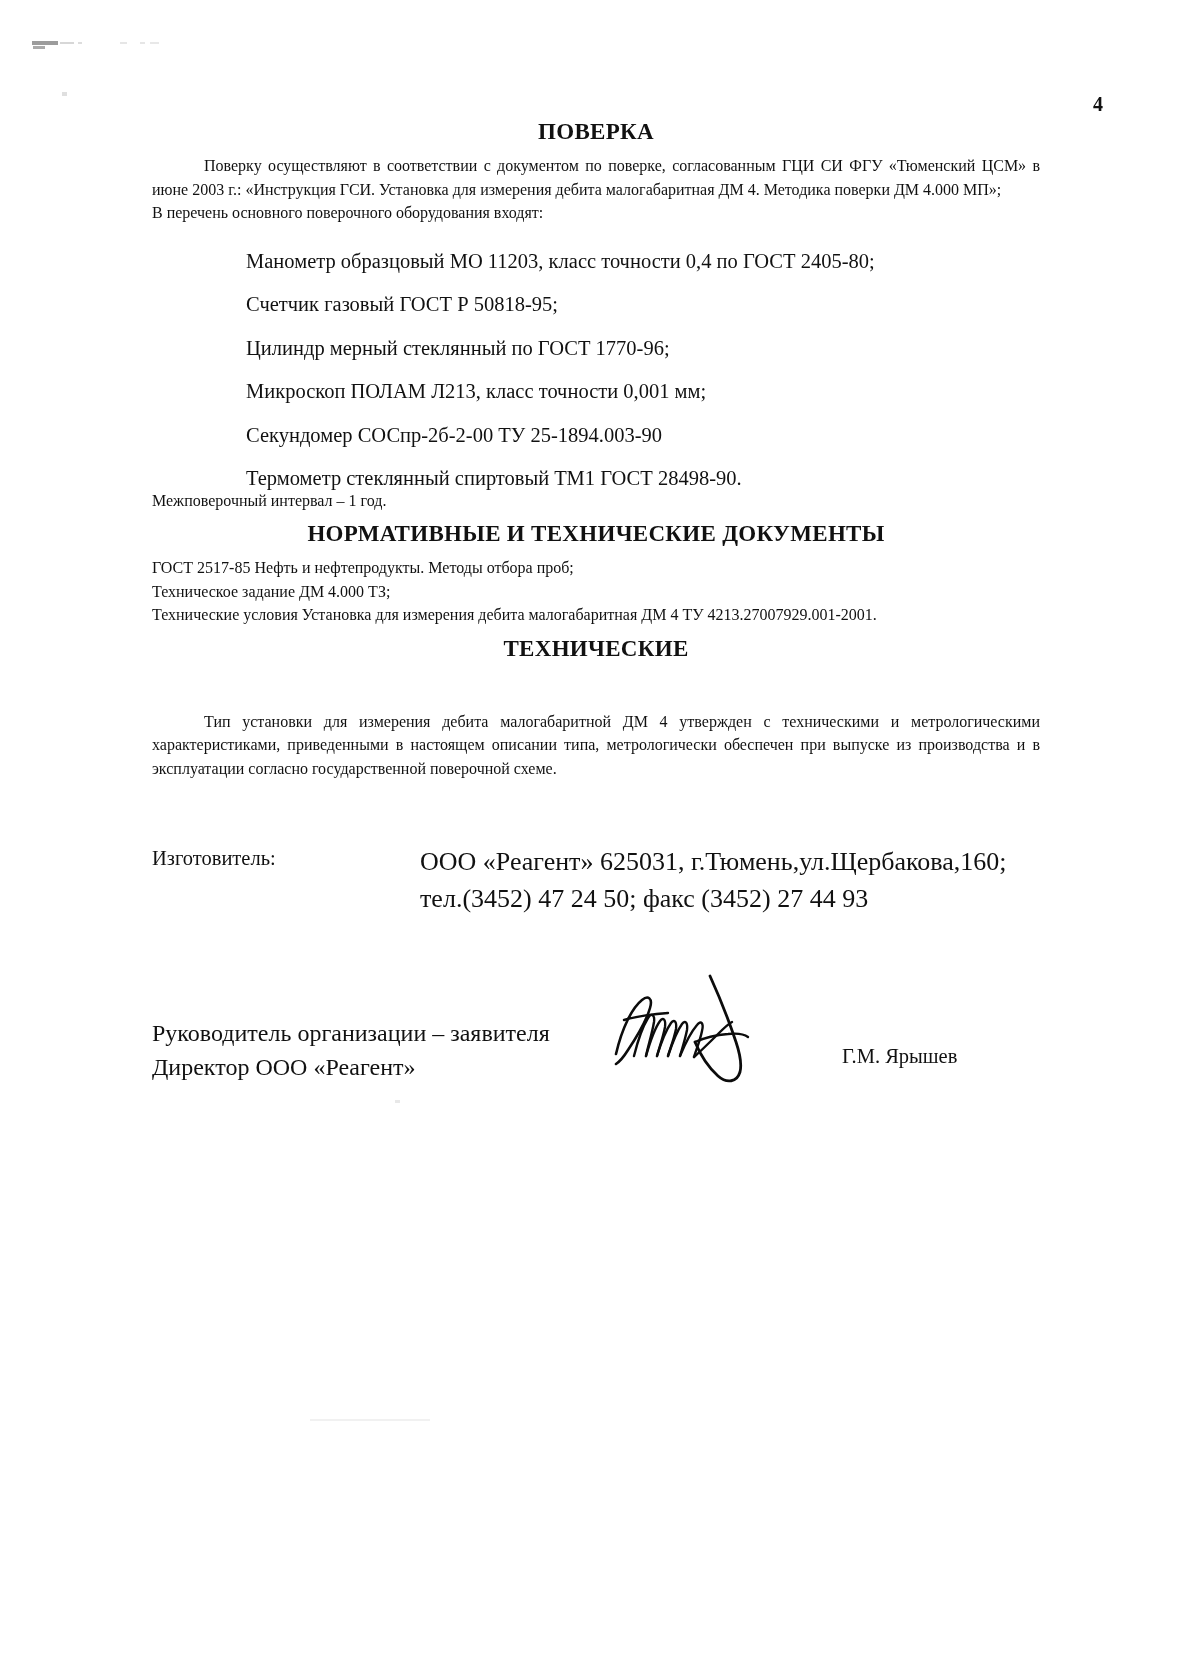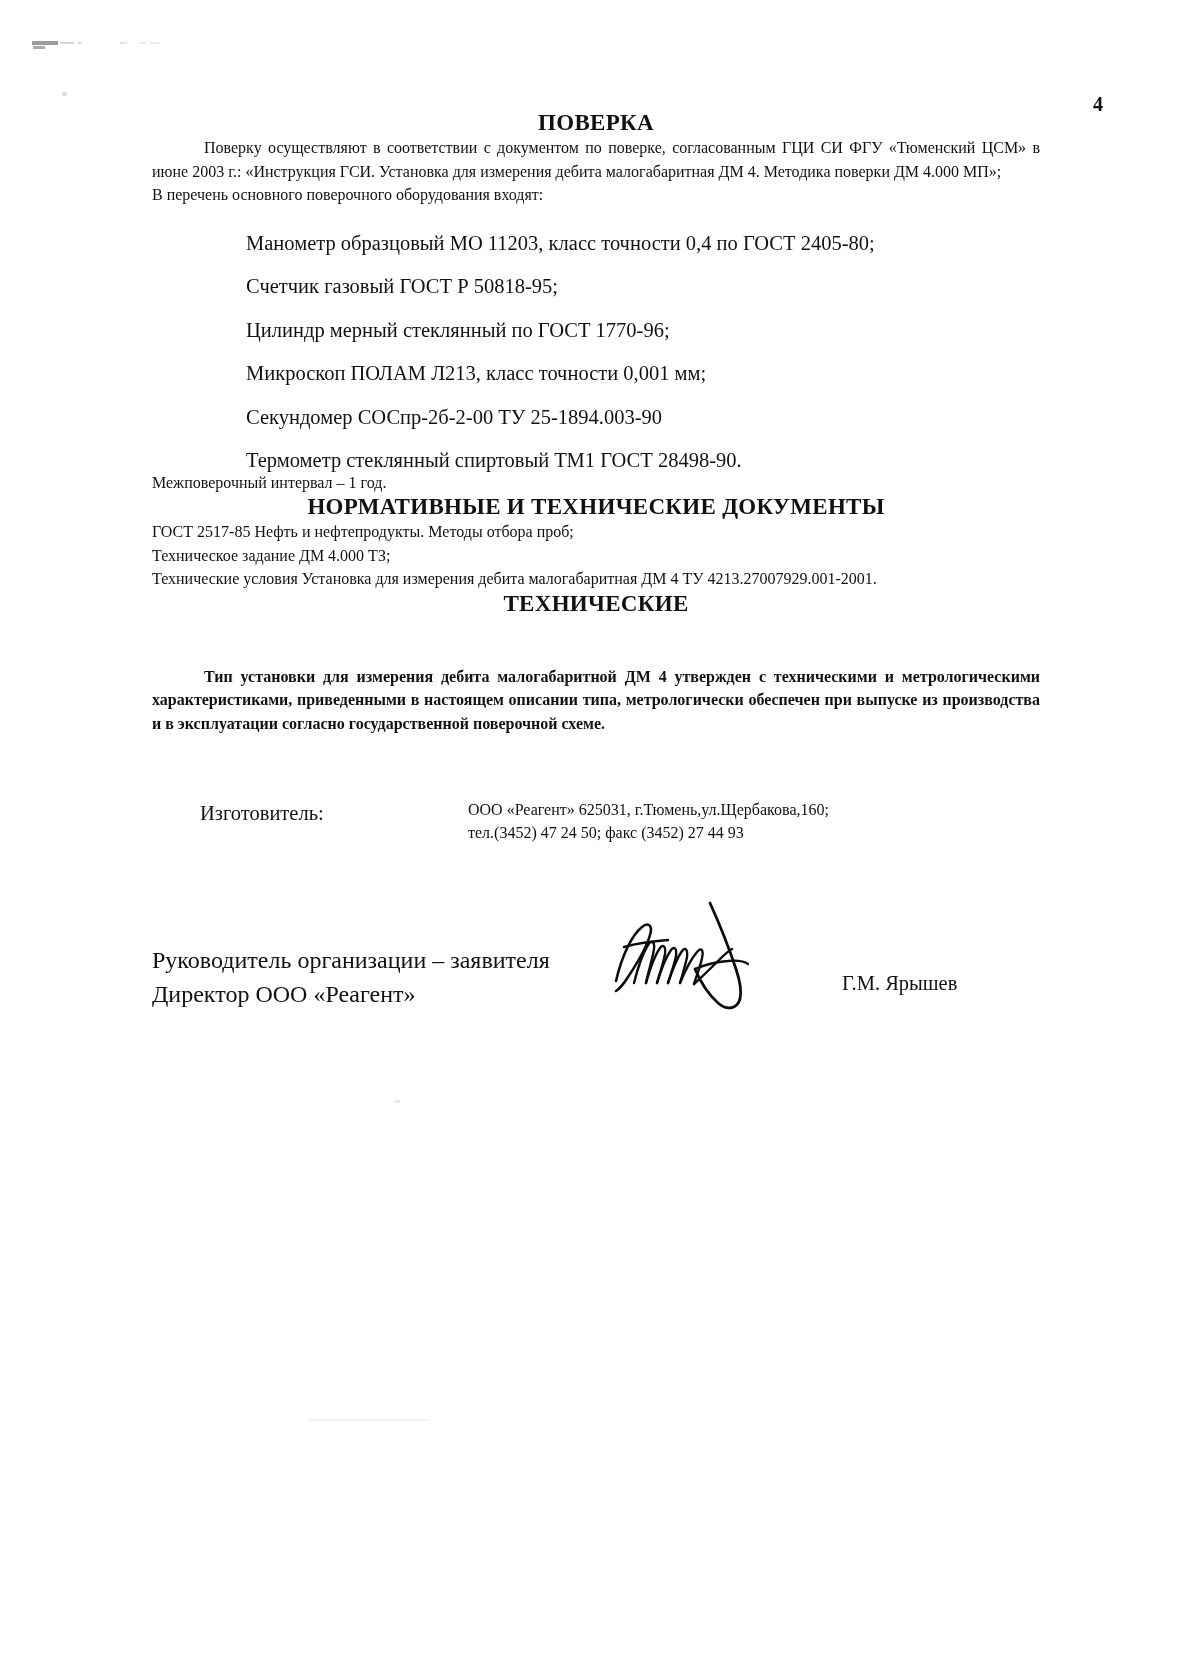--- a/index.html
+++ b/index.html
@@ -48,21 +48,21 @@
     position: absolute;
     left: 152px;
     top: 110px;
     width: 888px;
   }
 
   h2.section-title {
     font-size: 23px;
     font-weight: bold;
     text-align: center;
-    margin: 0;
+    margin: 9px;
     letter-spacing: 0.3px;
   }
 
   .title-poverka   { margin-top: 4px; }
   .title-normdocs  { margin-top: 96px; }
   .title-zakl      { margin-top: 52px; }
 
   p.para {
     font-size: 16px;
     line-height: 1.47;
@@ -71,49 +71,48 @@
     text-justify: inter-word;
     -webkit-hyphens: none;
     hyphens: none;
   }
   p.indented { text-indent: 52px; }
   p.flush    { text-indent: 0; }
   .nojust { text-align: left; }
 
   .gap-after-title { margin-top: 40px; }
   .gap-md  { margin-top: 26px; }
-  .gap-lg  { margin-top: 34px; font-weight: bold; }
+  .gap-lg  { margin-top: 34px; }
 
   ul.equipment-list {
     list-style: none;
     margin: 26px 0 0 0;
     padding: 0;
   }
   ul.equipment-list li {
     font-size: 20.5px;
     line-height: 1;
     margin: 8px 0 0 94px;
     padding: 0;
   }
   ul.equipment-list li + li { margin-top: 23px; }
 
   .manufacturer-block {
     margin-top: 64px;
     display: flex;
     align-items: flex-start;
-    margin-left: 48px;
   }
   .manu-label {
     font-size: 20.5px;
     line-height: 1.42;
     width: 268px;
     flex: 0 0 268px;
   }
   .manu-value {
-    font-size: 16px;
+    font-size: 26px;
     line-height: 1.42;
     flex: 1 1 auto;
     white-space: pre-line;
   }
 
   .signature-block {
     margin-top: 70px;
     position: relative;
     display: flex;
     align-items: flex-start;

